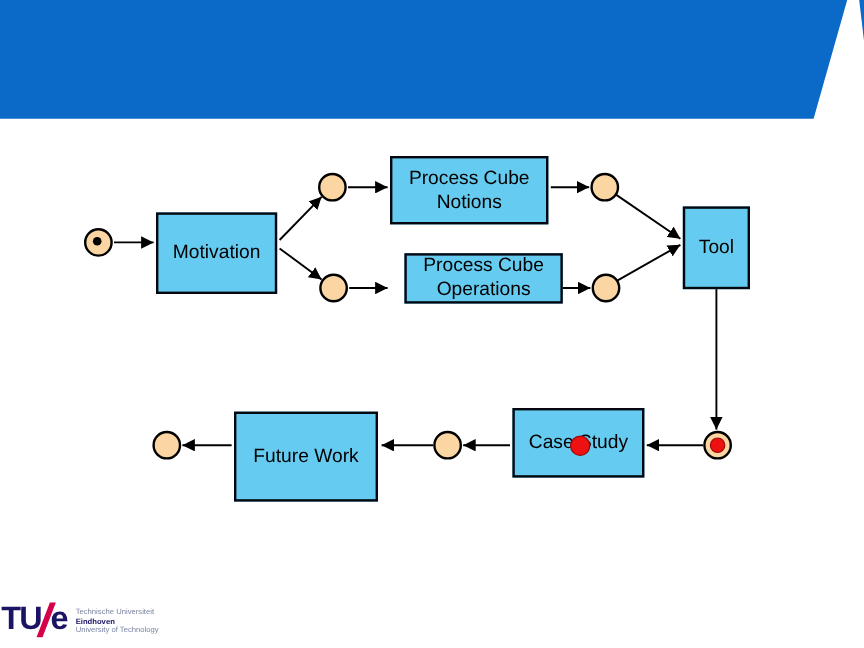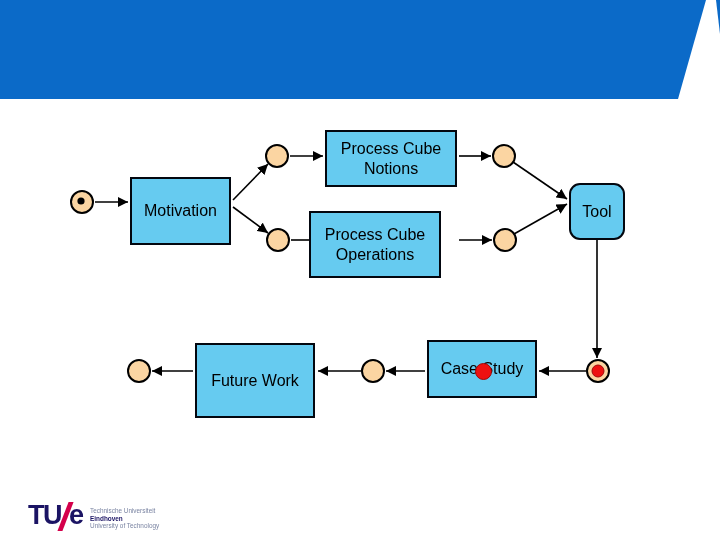--- a/index.html
+++ b/index.html
@@ -12,32 +12,32 @@
 
   .task{
     position:absolute;box-sizing:border-box;
     background:#66cbf0;border:2.5px solid #03070f;
     display:flex;align-items:center;justify-content:center;
     text-align:center;font-size:16px;line-height:1.22;color:#000;
     padding:0 3px;
   }
   .task-motivation{left:130px;top:177px;width:101px;height:68px;}
   .task-notions{left:325px;top:130px;width:132px;height:57px;}
-  .task-operations{left:309px;top:211px;width:132px;height:67px;}
-  .task-tool{left:569px;top:183px;width:56px;height:57px;border-radius:11px;}
+  .task-operations{left:337px;top:211px;width:132px;height:42px;}
+  .task-tool{left:569px;top:172px;width:56px;height:69px;}
   .task-future{left:195px;top:343px;width:120px;height:75px;}
   .task-case{left:427px;top:340px;width:110px;height:58px;}
 
   .case-token{
     position:absolute;left:50%;top:53%;width:15px;height:15px;margin:-7.5px 0 0 -7.5px;
     background:#ee1111;border:1px solid #a00909;border-radius:50%;z-index:3;
   }
 
   
-  .tue-logo{position:absolute;left:28px;top:502px;display:flex;align-items:flex-start;}
+  .tue-logo{position:absolute;left:1px;top:502px;display:flex;align-items:flex-start;}
   .wordmark{display:flex;align-items:flex-start;color:#1b1464;font-weight:bold;}
   .wm-tu{font-size:27px;line-height:27px;letter-spacing:-1.5px;}
   .wm-e{font-size:27px;line-height:27px;margin-left:1px;}
   .logo-slash{display:inline-block;width:5px;height:29px;background:#d4004b;
     transform:skewX(-21deg);margin:0 0 0 2px;}
   .logo-text{margin-left:6px;margin-top:5px;font-size:6.4px;line-height:7.6px;
     color:#7a84a2;white-space:nowrap;}
   .logo-text .bold{color:#1b1464;font-weight:bold;}
 
   .footer-bar{

